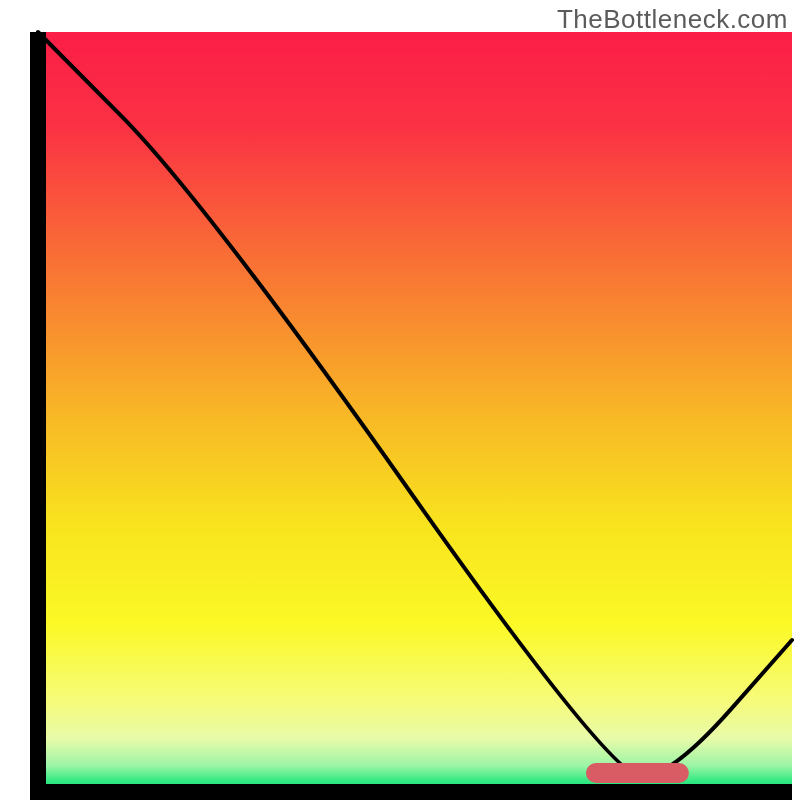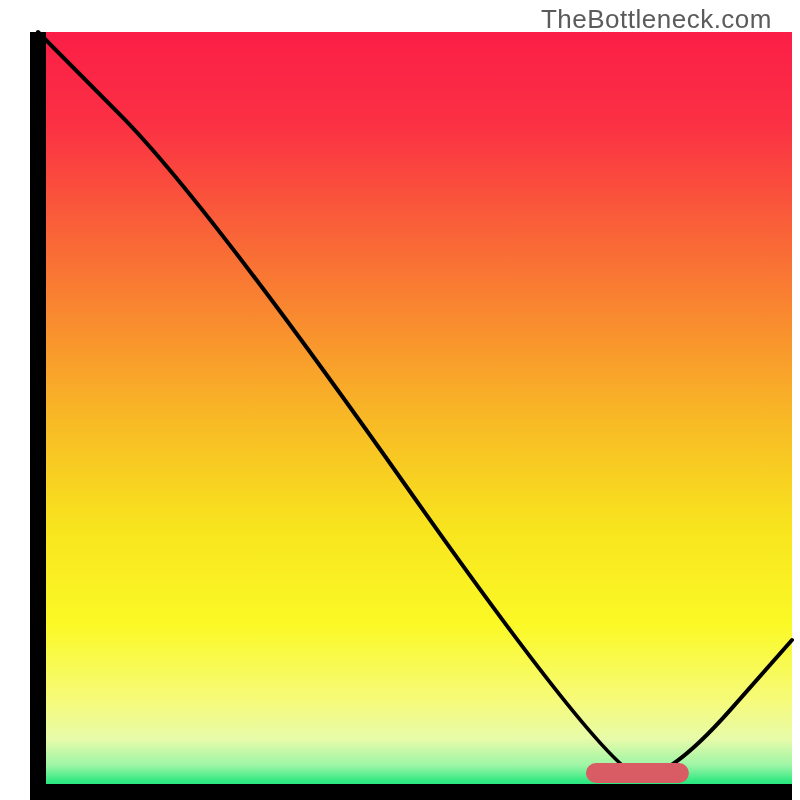--- a/index.html
+++ b/index.html
@@ -12,21 +12,21 @@
     font-family: Arial, Helvetica, sans-serif;
   }
   .frame {
     position: relative;
     width: 800px;
     height: 800px;
   }
   .watermark {
     position: absolute;
     top: 4px;
-    right: 28px;
+    right: 12px;
     font-size: 26px;
     font-weight: 500;
     color: #5b5b5b;
     letter-spacing: 0.5px;
     font-family: Arial, Helvetica, sans-serif;
   }
   svg {
     display: block;
   }
 </style>

